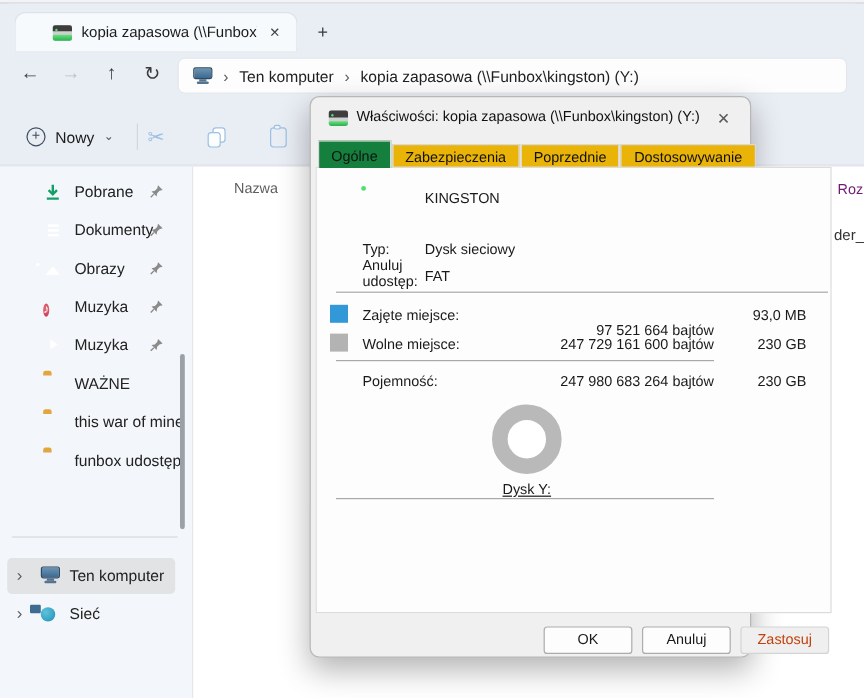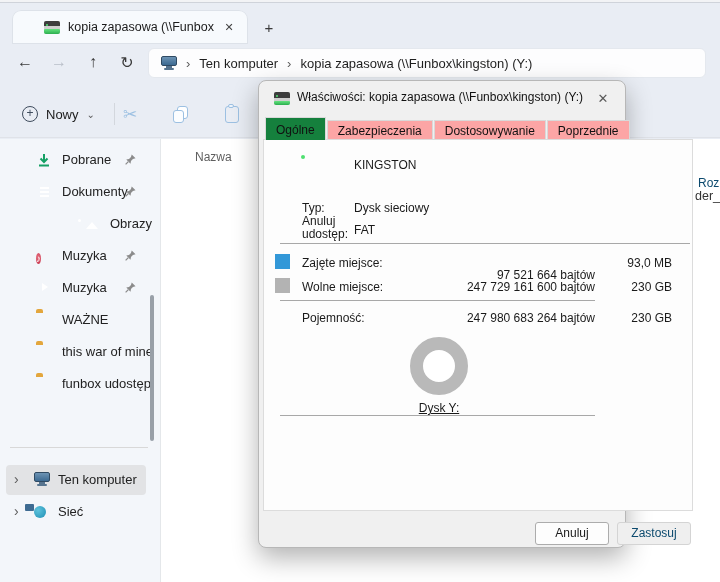--- a/index.html
+++ b/index.html
@@ -81,43 +81,43 @@
   .mus-ic { width:16px; height:16px; background:radial-gradient(circle at 35% 35%, #e2697a, #c8374e); border-radius:50%; color:#fff; font-size:10px; text-align:center; line-height:16px; }
   .vid-ic { position:relative; width:16px; height:14px; margin-top:1px; background:#8a55e8; border-radius:3px; }
   .vid-ic::before { content:""; position:absolute; left:6px; top:3px; width:0; height:0; border-top:4px solid transparent; border-bottom:4px solid transparent; border-left:6px solid #fff; }
   .net-ic { position:relative; width:16px; height:14px; }
   .net-ic .g { position:absolute; left:0; top:2px; width:12px; height:12px; border-radius:50%; background:radial-gradient(circle at 35% 35%, #5ec3dd, #1f8fb4); }
   .net-ic .m { position:absolute; right:0; top:0; width:9px; height:7px; background:#3e6b92; border-radius:1px; }
 
   
   #main-area { left:160px; top:139px; width:560px; height:443px; background:#ffffff; border-left:1px solid #e4e7ea; }
   #col-nazwa { position:absolute; left:34px; top:11px; font-size:12px; color:#5f5f5f; }
-  #col-roz { position:absolute; left:537px; top:12px; font-size:12px; color:#0c4a6e;margin-top:25px; }
+  #col-roz { position:absolute; left:537px; top:12px; font-size:12px; color:#701a75; }
   #file-fragment { position:absolute; left:534px; top:50px; font-size:12.5px; color:#333; }
 
   
   #dialog { left:258px; top:80px; width:368px; height:468px; background:#f0f0f0; border:1px solid #b7b7b7; border-radius:8px; box-shadow:0 10px 26px rgba(0,0,0,0.30); z-index:10; }
   #dlg-title-icon { position:absolute; left:15px; top:11px; }
   #dlg-title { position:absolute; left:38px; top:9px; font-size:12px; color:#111; white-space:nowrap; }
   #dlg-close { position:absolute; right:10px; top:6px; width:24px; height:22px; display:flex; align-items:center; justify-content:center; font-size:13px; color:#5a5a5a; border-radius:4px; }
 
   #dlg-tabs { position:absolute; left:6px; top:36px; height:23px; display:flex; align-items:flex-end; }
-  .dlg-tab { font-size:12px; color:#111; padding:3px 10px 4px 10px; background:#fca5a5; border:1px solid #d9d9d9; border-bottom:none; margin-right:1px; height:20px; }
+  .dlg-tab { font-size:12px; color:#111; padding:3px 10px 4px 10px; background:#eab308; border:1px solid #d9d9d9; border-bottom:none; margin-right:1px; height:20px; }
   .dlg-tab-active { background:#15803d; height:23px; padding-top:5px; position:relative; z-index:2; }
 
   #dlg-panel { position:absolute; left:4px; top:58px; width:430px; height:372px; background:#fdfdfd; border:1px solid #dcdcdc; }
   .pn { position:absolute; font-size:12px; color:#1a1a1a; white-space:nowrap; }
   .pn-right { text-align:right; }
   .hsep { position:absolute; height:1px; background:#a8a8a8; }
   .swatch { position:absolute; width:15px; height:15px; }
   #donut { position:absolute; left:146px; top:197px; width:58px; height:58px; border:13px solid #b9b9b9; border-radius:50%; background:#fff; }
 
   #dlg-footer-buttons { position:absolute; left:0; top:441px; width:438px; height:23px; }
   .dlg-btn { position:absolute; top:0; width:74px; height:23px; background:#fdfdfd; border:1px solid #acacac; border-radius:3px; font-size:12px; color:#1a1a1a; text-align:center; line-height:21px; }
-  .dlg-btn-disabled { background:#efefef; border-color:#d4d4d4; color:#0c4a6e; }
+  .dlg-btn-disabled { background:#efefef; border-color:#d4d4d4; color:#c2410c; }
 
   svg { display:block; }
 </style>
 </head>
 <body>
 
 <div id="screen">
 
   <div class="abs" id="win-top-strip"></div>
 
@@ -196,21 +196,21 @@
       <span class="side-icon"><span class="doc-ic"></span></span>
       <span class="side-label">Dokumenty</span>
       <span class="pin-icon">
         <svg viewBox="0 0 16 16" width="13" height="13">
             <path d="M9.5 1.8 14.2 6.5 11 7.4 8.6 9.8 8 13.2 2.8 8 6.2 7.4 8.6 5Z" fill="#8b8b8b"></path>
             <path d="M2 14l3.2-3.2" stroke="#8b8b8b" stroke-width="1.4"></path>
           </svg>
       </span>
     </div>
 
-    <div class="side-row" style="top:70px;margin-left:48px;">
+    <div class="side-row" style="top:70px;">
       <span class="side-icon"><span class="img-ic"></span></span>
       <span class="side-label">Obrazy</span>
       <span class="pin-icon">
         <svg viewBox="0 0 16 16" width="13" height="13">
             <path d="M9.5 1.8 14.2 6.5 11 7.4 8.6 9.8 8 13.2 2.8 8 6.2 7.4 8.6 5Z" fill="#8b8b8b"></path>
             <path d="M2 14l3.2-3.2" stroke="#8b8b8b" stroke-width="1.4"></path>
           </svg>
       </span>
     </div>
 
@@ -282,22 +282,22 @@
       <span class="drive-top"></span>
         <span class="drive-led"></span>
         <span class="drive-bar"></span>
     </span>
     <span id="dlg-title">Właściwości: kopia zapasowa (\\Funbox\kingston) (Y:)</span>
     <span id="dlg-close">✕</span>
 
     <div id="dlg-tabs">
       <span class="dlg-tab dlg-tab-active">Ogólne</span>
       <span class="dlg-tab">Zabezpieczenia</span>
+      <span class="dlg-tab">Poprzednie wersje</span>
       <span class="dlg-tab">Dostosowywanie</span>
-      <span class="dlg-tab">Poprzednie wersje</span>
     </div>
 
     <div id="dlg-panel">
       <span class="abs drive drive-lg" style="left:32px; top:9px;">
         <span class="drive-top"></span><span class="drive-led"></span><span class="drive-bar"></span>
       </span>
       <span class="pn" style="left:90px; top:18px;">KINGSTON</span>
 
       <span class="pn" style="left:38px; top:61px;">Typ:</span>
       <span class="pn" style="left:90px; top:61px;">Dysk sieciowy</span>
@@ -324,18 +324,19 @@
       <span class="pn pn-right" style="right:97px; top:171px;">247 980 683 264 bajtów</span>
       <span class="pn pn-right" style="right:20px; top:171px;">230 GB</span>
 
       <div id="donut"></div>
       <span class="pn" style="left:146px; top:261px; width:58px; text-align:center;text-decoration:underline;">Dysk Y:</span>
 
       <div class="hsep" style="left:16px; right:97px; top:275px;"></div>
     </div>
 
     <div id="dlg-footer-buttons">
+      <div class="dlg-btn" style="left:194px;">OK</div>
       <div class="dlg-btn" style="left:276px;">Anuluj</div>
       <div class="dlg-btn dlg-btn-disabled" style="left:358px;">Zastosuj</div>
     </div>
   </div>
 
 </div>
 
 </body></html>

